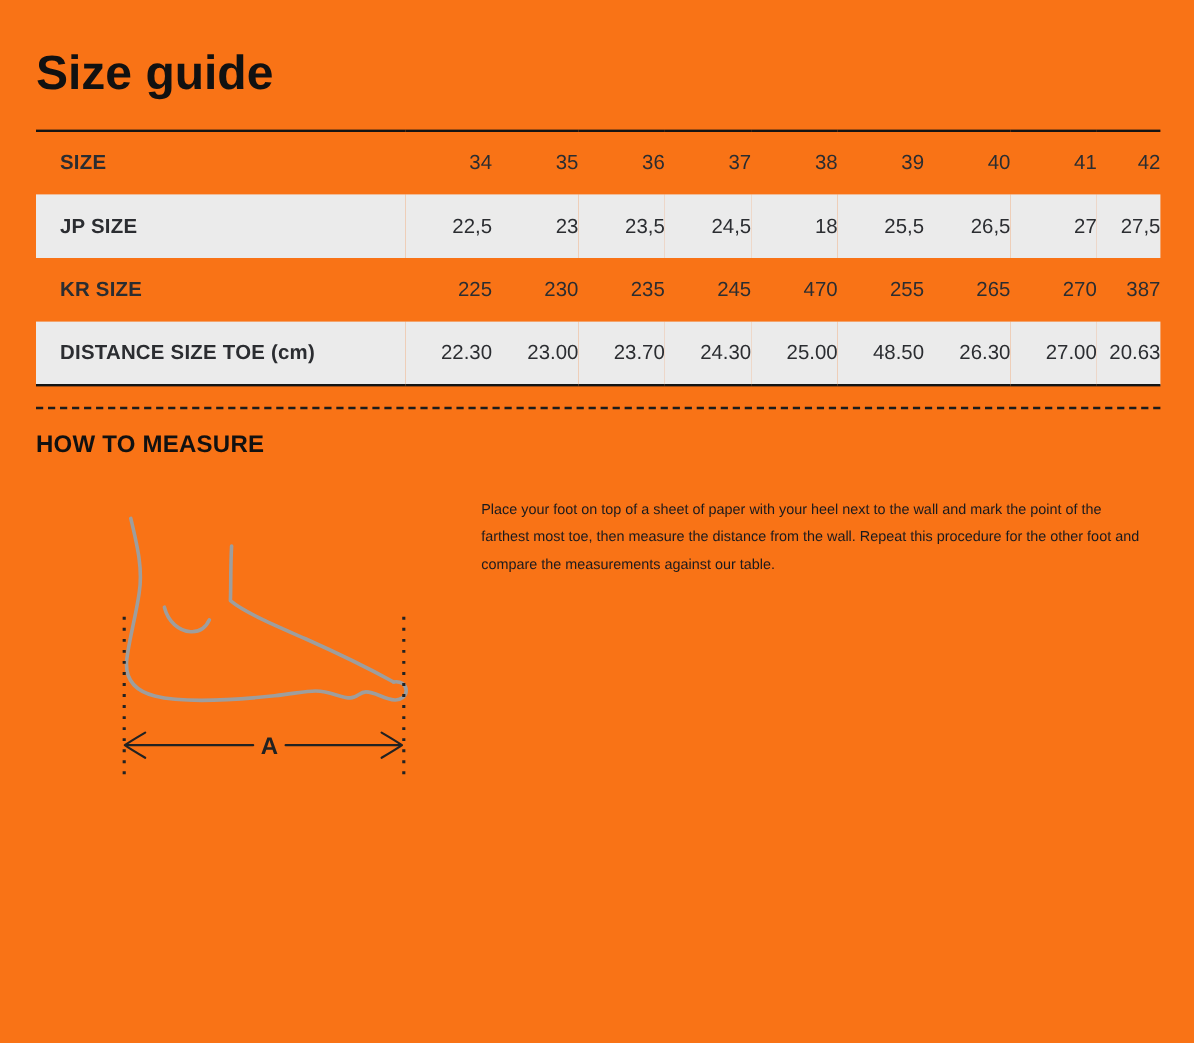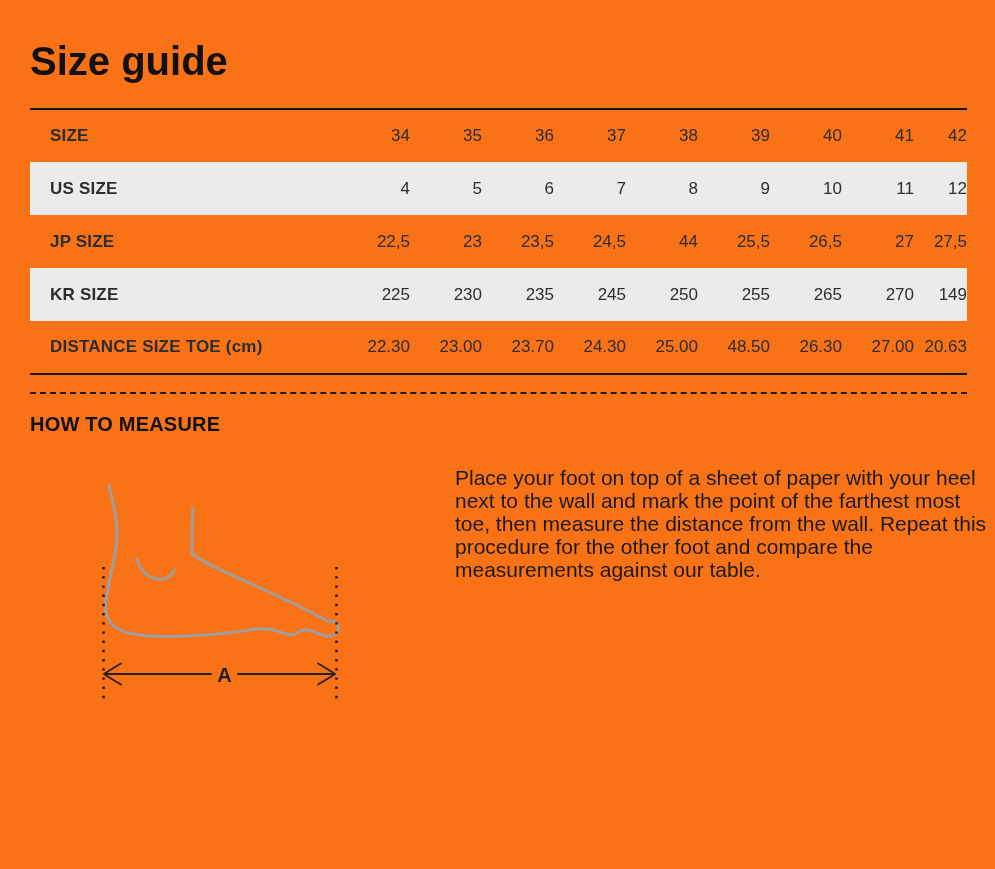--- a/index.html
+++ b/index.html
@@ -76,23 +76,23 @@
     align-items: flex-start;
   }
   .foot-svg {
     margin-left: 53px;
     width: 270px;
     height: 250px;
     flex: 0 0 auto;
     display: block;
   }
   .measure-text {
-    margin: 0 0 0 102px;
+    margin: 0 0 0 48px;
     width: 556px;
-    font-size: 21px;
+    font-size: 12px;
     line-height: 23px;
     color: #1a1a1e;
   }
   .foot-line {
     fill: none;
     stroke: var(--foot-outline);
     stroke-width: 3;
     stroke-linecap: round;
     stroke-linejoin: round;
   }
@@ -143,54 +143,42 @@
           <td>35</td>
           <td>36</td>
           <td>37</td>
           <td>38</td>
           <td>39</td>
           <td>40</td>
           <td>41</td>
           <td>42</td>
         </tr>
         <tr>
-          <th>US SIZE</th>
-          <td>4</td>
-          <td>5</td>
-          <td>6</td>
-          <td>7</td>
-          <td>8</td>
-          <td>9</td>
-          <td>10</td>
-          <td>11</td>
-          <td>12</td>
-        </tr>
-        <tr>
           <th>JP SIZE</th>
           <td>22,5</td>
           <td>23</td>
           <td>23,5</td>
           <td>24,5</td>
-          <td>44</td>
+          <td>18</td>
           <td>25,5</td>
           <td>26,5</td>
           <td>27</td>
           <td>27,5</td>
         </tr>
         <tr>
           <th>KR SIZE</th>
           <td>225</td>
           <td>230</td>
           <td>235</td>
           <td>245</td>
-          <td>250</td>
+          <td>470</td>
           <td>255</td>
           <td>265</td>
           <td>270</td>
-          <td>149</td>
+          <td>387</td>
         </tr>
         <tr>
           <th>DISTANCE SIZE TOE (cm)</th>
           <td>22.30</td>
           <td>23.00</td>
           <td>23.70</td>
           <td>24.30</td>
           <td>25.00</td>
           <td>48.50</td>
           <td>26.30</td>

